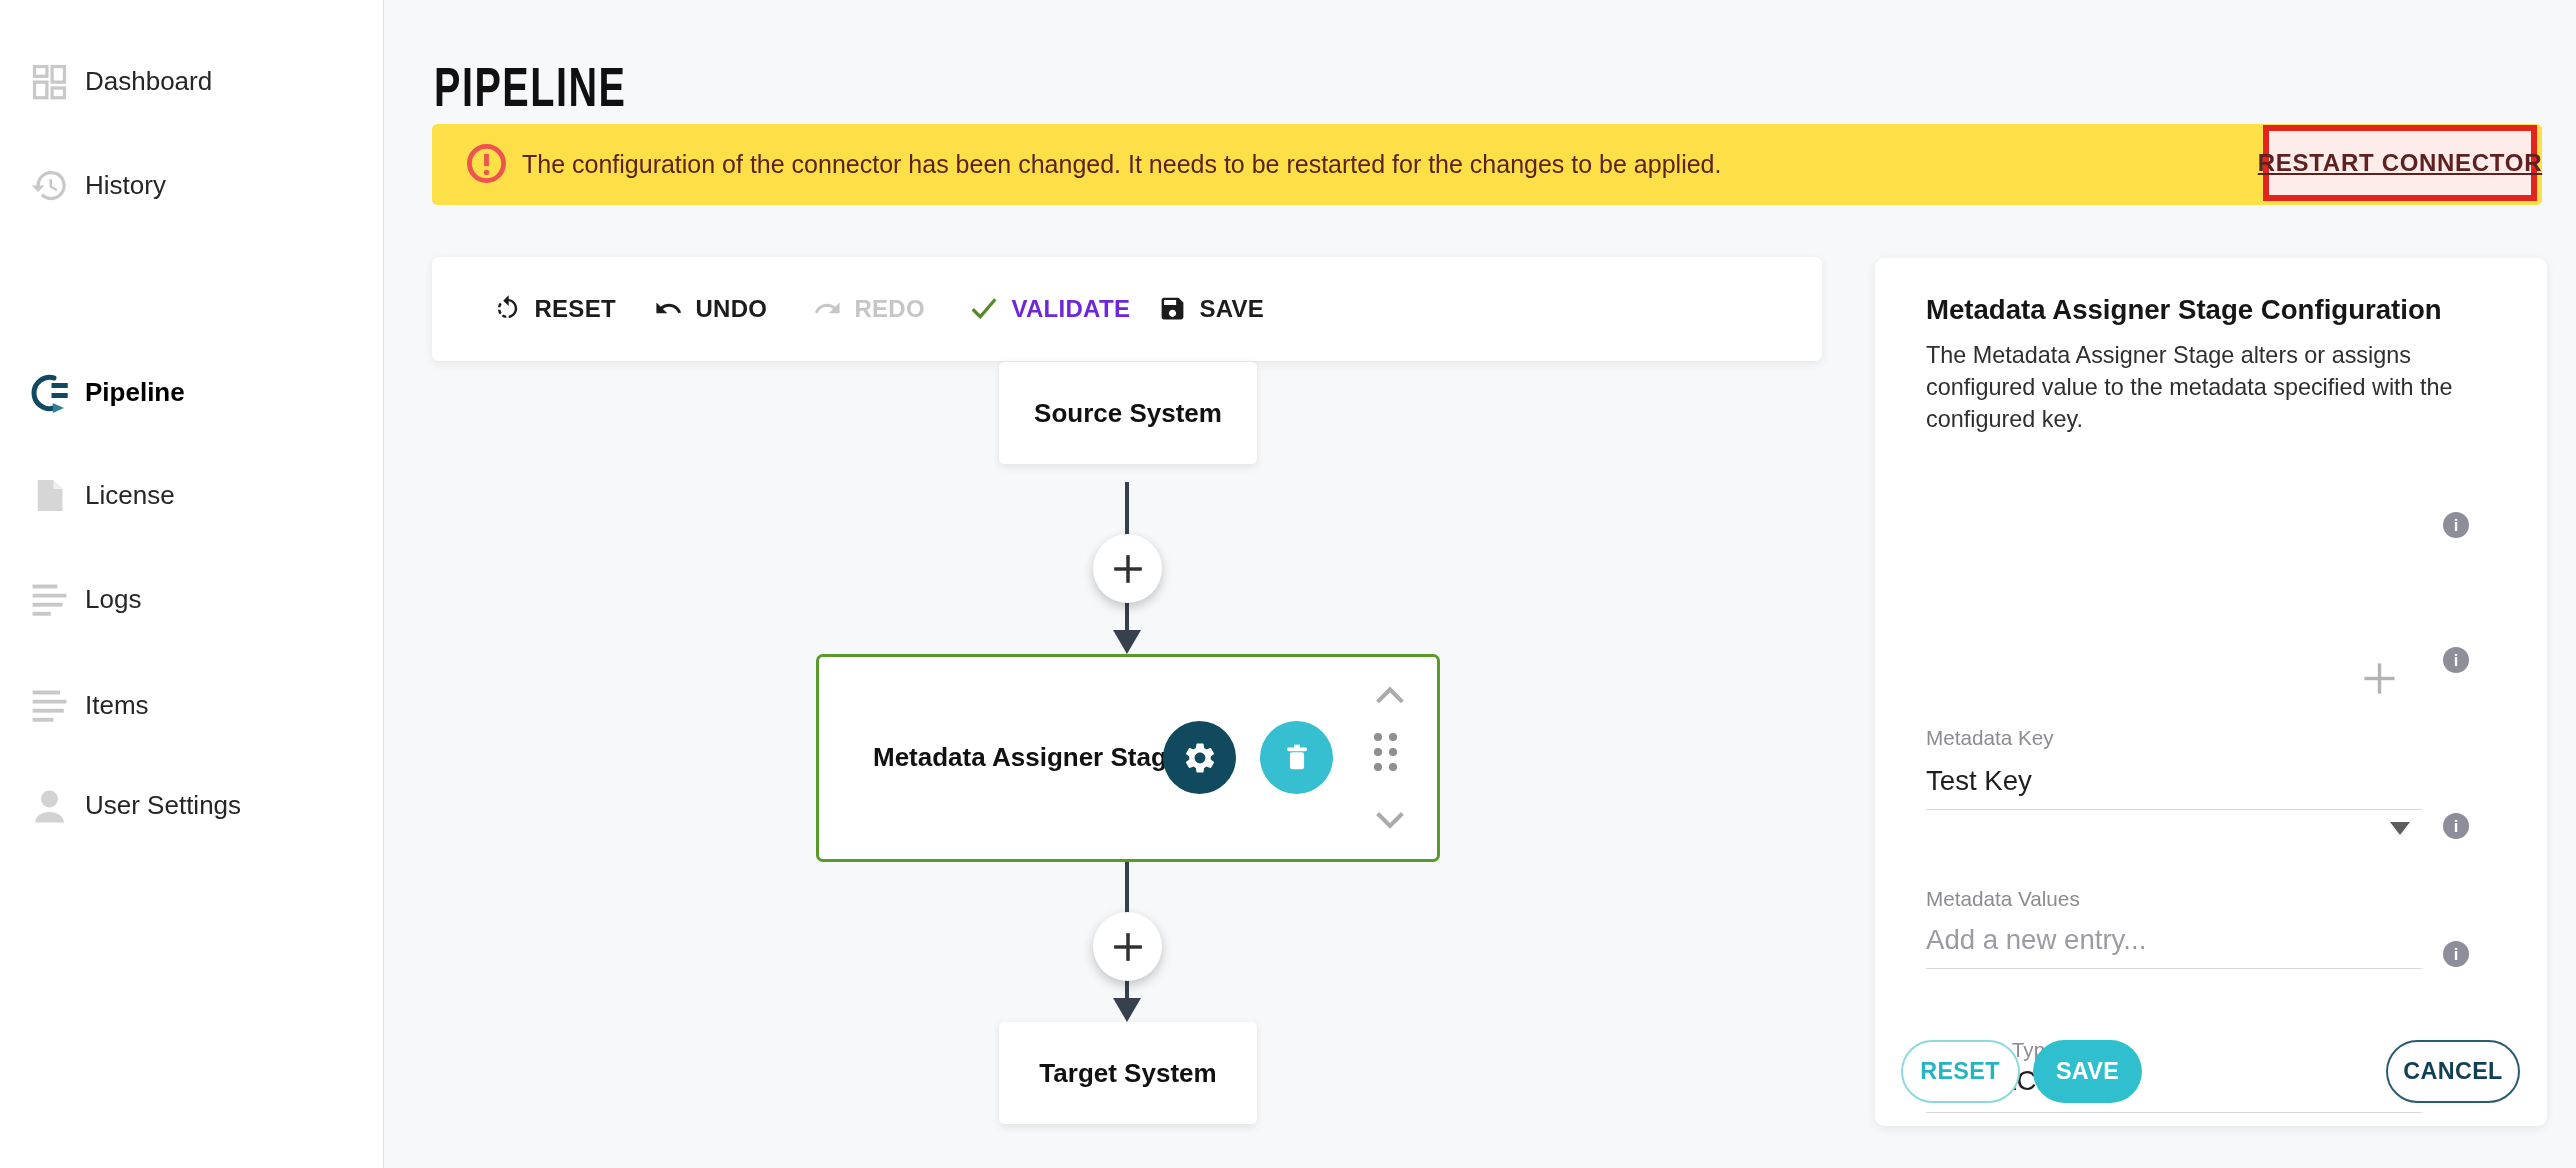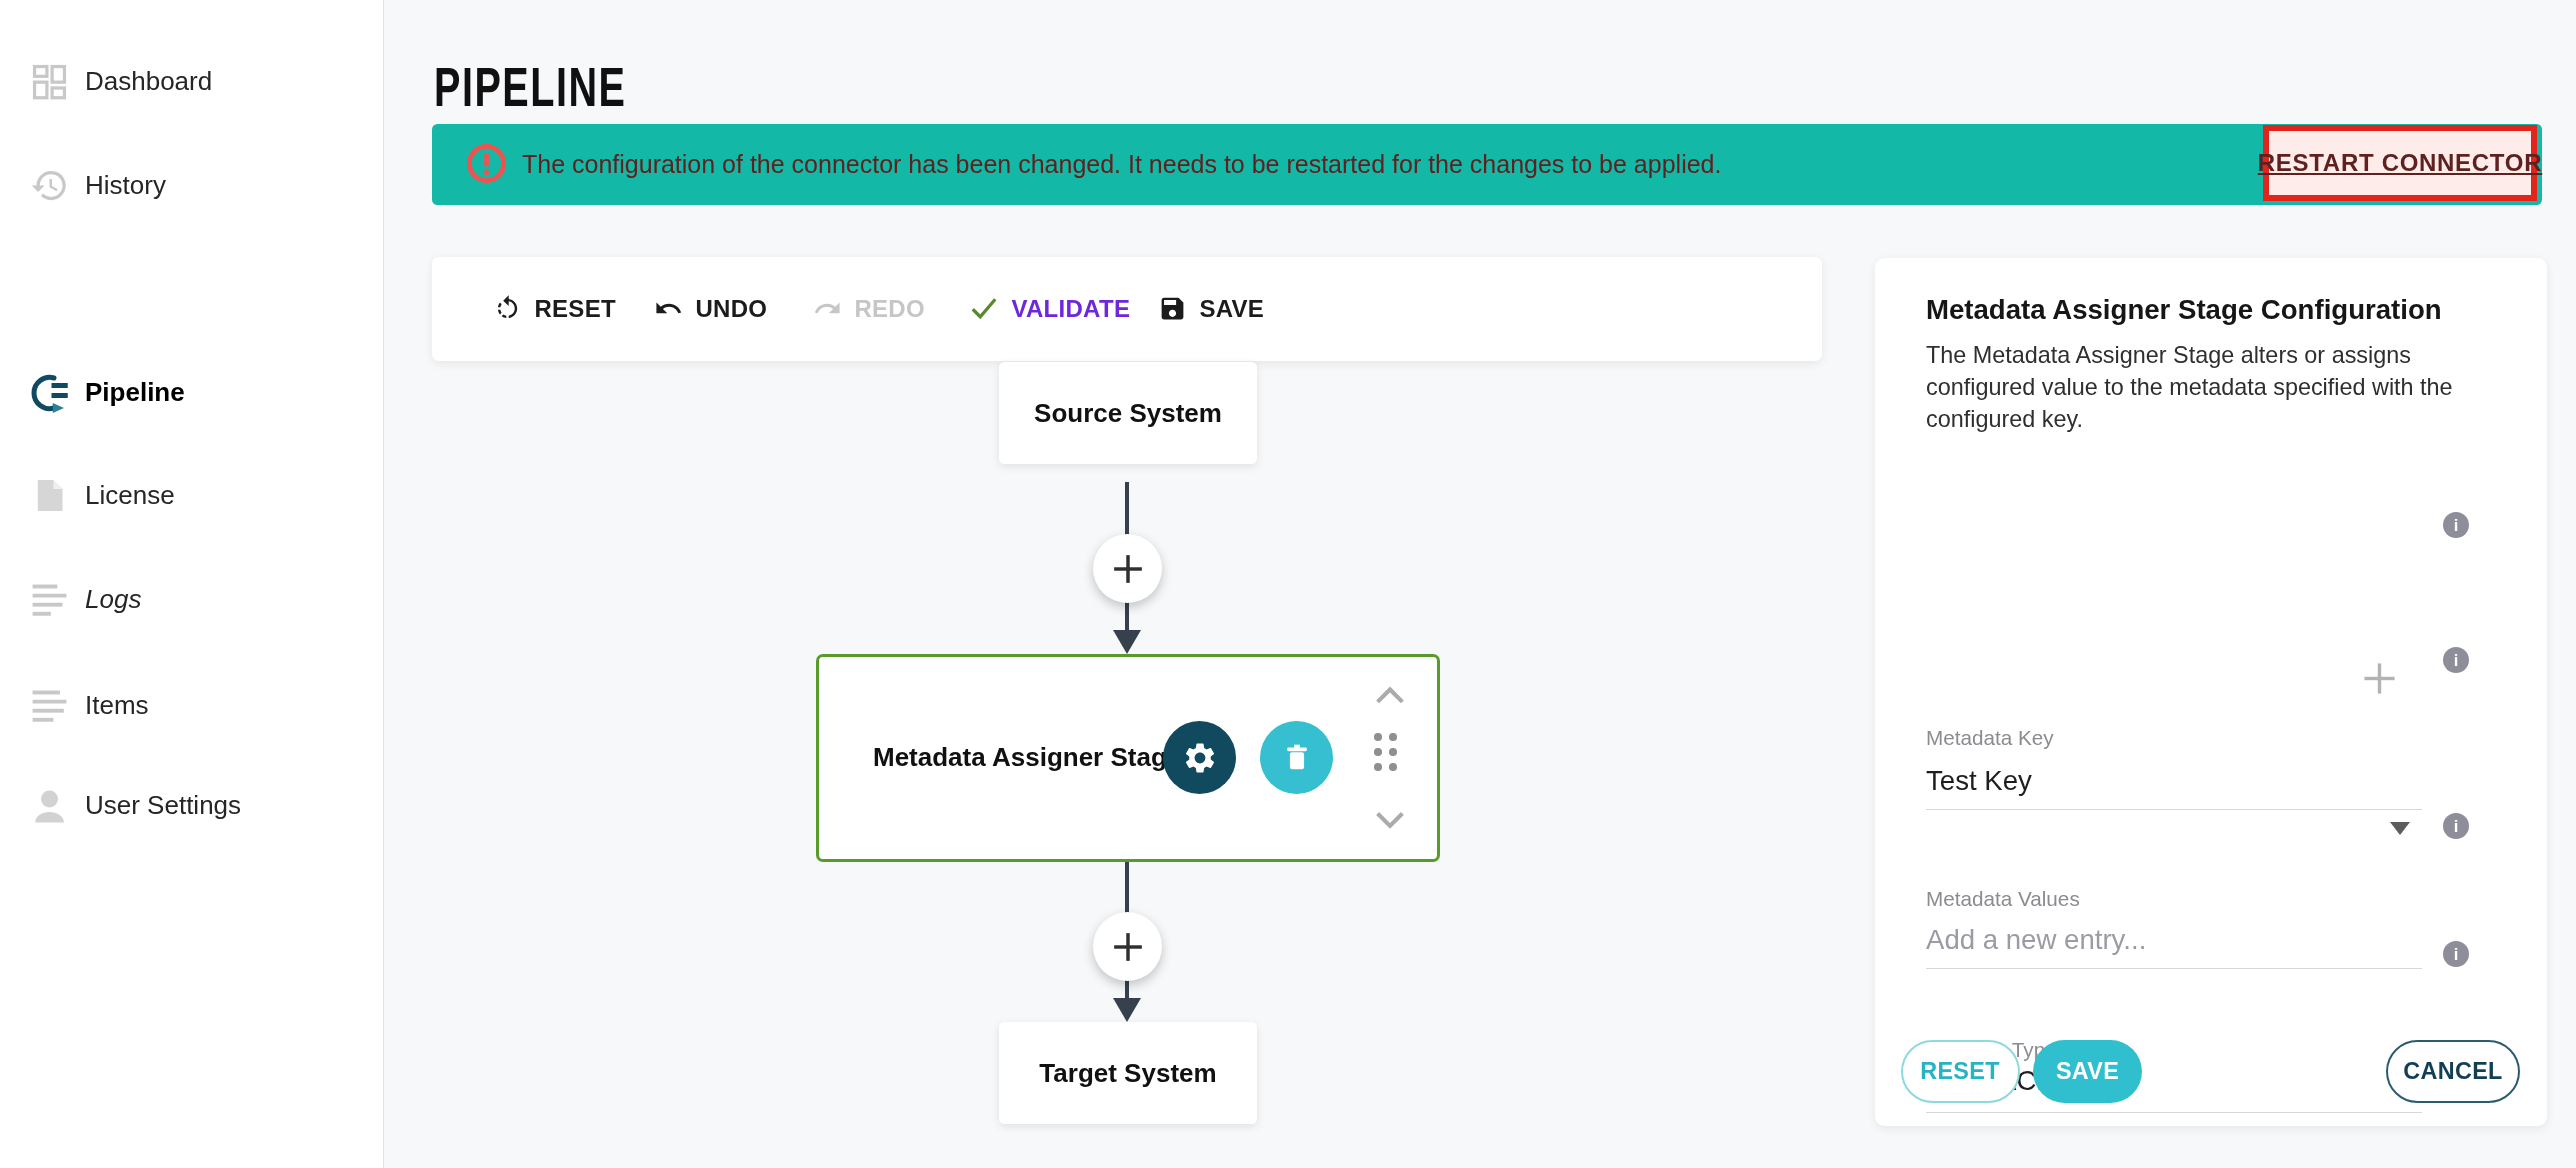--- a/index.html
+++ b/index.html
@@ -12,21 +12,21 @@
   
   .sidebar{position:absolute;left:0;top:0;width:383px;height:1168px;background:#ffffff;border-right:1.4px solid #e3e3e6;}
   .side-item{position:absolute;left:0;width:383px;height:103px;display:flex;align-items:center;cursor:pointer;}
   .side-item .ico{position:absolute;left:29px;width:40px;height:40px;display:flex;align-items:center;justify-content:center;}
   .side-item .lbl{position:absolute;left:85px;font-size:26px;color:#262626;}
   .side-item.active .lbl{font-weight:700;color:#000;}
   
   .page-title{position:absolute;left:434px;top:18px;font-size:55px;font-weight:600;color:#101010;
     transform:scaleX(0.72);transform-origin:left center;letter-spacing:2.1px;white-space:nowrap;}
   
-  .banner{position:absolute;left:432px;top:124px;width:2110px;height:81px;background:#14b8a6;border-radius:5.5px;}
+  .banner{position:absolute;left:432px;top:124px;width:2110px;height:81px;background:#fde047;border-radius:5.5px;}
   .banner .warn{position:absolute;left:34px;top:19.3px;width:41px;height:41px;}
   .banner .msg{position:absolute;left:90px;top:0;height:81px;display:flex;align-items:center;
     font-size:25px;color:#5f2120;}
   .restart-btn{position:absolute;left:1831px;top:1.4px;width:274px;height:76px;box-sizing:border-box;
     border:6.2px solid #e3241c;background:#fdecea;color:#5f2120;font-weight:700;font-size:24px;
     display:flex;align-items:center;justify-content:center;letter-spacing:0.7px;cursor:pointer;
     font-family:inherit;white-space:nowrap;text-decoration:underline;}
   
   .card{background:#fff;border-radius:6.9px;box-shadow:0 2.8px 9.6px rgba(0,0,0,0.07);}
   .toolbar{position:absolute;left:432px;top:257px;width:1390px;height:104px;}
@@ -119,21 +119,21 @@
   <div class="side-item" style="top:444px;">
     <span class="ico">
       <svg width="39" height="39" viewBox="0 0 60 60">
         <path d="M12 6 h24 l14 14 v34 h-38 z" fill="#d6d6d6"></path>
         <path d="M36 6 l14 14 h-14 z" fill="#efefef"></path>
       </svg>
     </span>
     <span class="lbl">License</span>
   </div>
 
-  <div class="side-item" style="top:548px;font-style:italic;">
+  <div class="side-item" style="top:548px;">
     <span class="ico">
       <svg width="39" height="39" viewBox="0 0 60 60" stroke="#c8c8c8" stroke-width="6">
         <line x1="4" y1="10" x2="42" y2="10"></line>
           <line x1="4" y1="24" x2="56" y2="24"></line>
         <line x1="4" y1="38" x2="50" y2="38"></line>
           <line x1="4" y1="52" x2="32" y2="52"></line>
       </svg>
     </span>
     <span class="lbl">Logs</span>
   </div>

